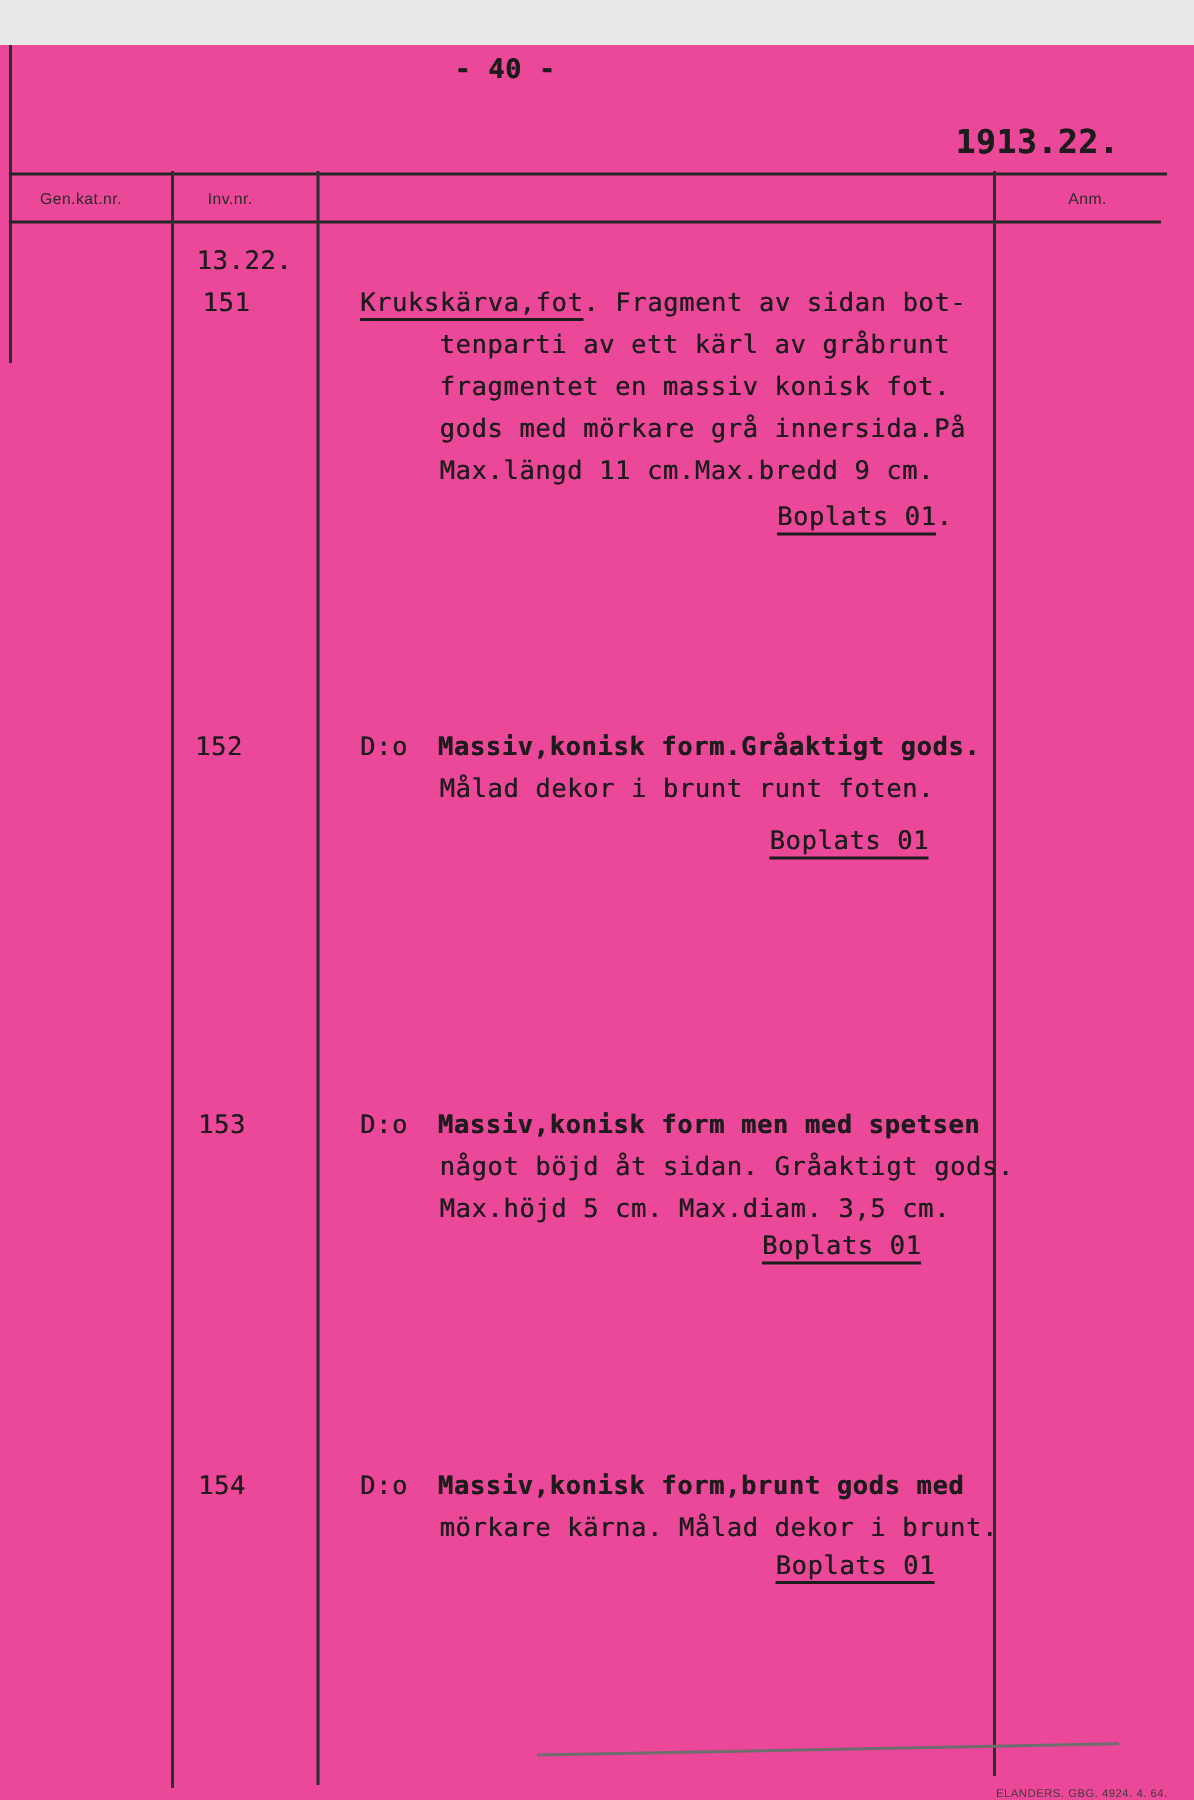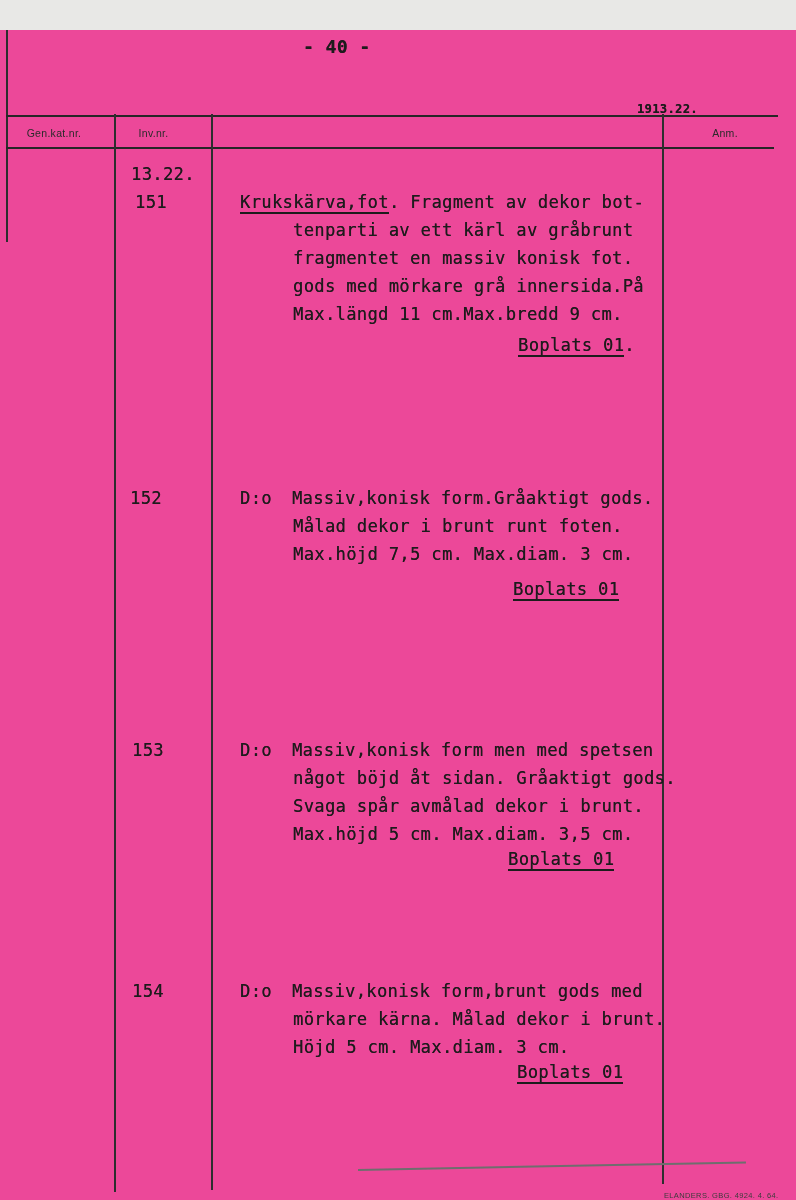--- a/index.html
+++ b/index.html
@@ -17,21 +17,21 @@
     font-size:17px;
     line-height:28px;
     letter-spacing:0.4px;
     color:#1c1c1c;
     white-space:nowrap;
     text-shadow:0.25px 0.25px 0.35px rgba(15,15,15,0.75);
   }
   .bold{font-weight:bold;}
   .entry-text .cont{padding-left:53px;}
   .entry-text .ditto{display:inline-block;}
-  .entry-text .after-ditto{display:inline-block;margin-left:20px;}
+  .entry-text .after-ditto{display:inline-block;margin-left:20px;font-weight:bold;}
   .u{border-bottom:2px solid #1c1c1c;}
   
   .formlabel{
     position:absolute;
     font-family:"Liberation Sans", sans-serif;
     font-size:10.5px;
     line-height:14px;
     color:#2a2a2a;
     text-align:center;
     letter-spacing:0.3px;
@@ -48,66 +48,63 @@
     color:#3c3c3c;
     white-space:nowrap;
   }
 </style>
 </head>
 <body>
 
 <div class="page">
 
   <div class="tw bold" style="left:303px;top:3px;font-size:18px;">- 40 -</div>
-  <div class="tw bold" style="left:637px;top:65px;font-size:12px;">1913.22.</div>
+  <div class="tw bold" style="left:637px;top:52px;font-size:22px;">1913.22.</div>
 
   <div class="vrule" style="left:6px;top:0;height:212px;"></div>
   <div class="hrule" style="left:6px;top:85px;width:772px;"></div>
   <div class="hrule" style="left:6px;top:117px;width:768px;"></div>
   <div class="vrule" style="left:114px;top:84px;height:1078px;width:1.5px;"></div>
   <div class="vrule" style="left:211px;top:84px;height:1076px;width:1.5px;"></div>
   <div class="vrule" style="left:662px;top:84px;height:1070px;"></div>
   <div class="thinrule" style="left:358px;top:1139px;width:388px;transform:rotate(-1.1deg);"></div>
 
   <div class="formlabel" style="left:6px;top:96px;width:96px;">Gen.kat.nr.</div>
   <div class="formlabel" style="left:114px;top:96px;width:79px;">Inv.nr.</div>
   <div class="formlabel" style="left:662px;top:96px;width:126px;">Anm.</div>
 
   <div class="tw" style="left:131px;top:130px;text-align:center;">13.22.</div>
   <div class="tw" style="left:135px;top:158px;">151</div>
   <div class="tw" style="left:130px;top:454px;">152</div>
   <div class="tw" style="left:132px;top:706px;">153</div>
   <div class="tw" style="left:132px;top:947px;">154</div>
 
   <div class="tw entry-text" style="left:240px;top:158px;">
-    <div><span class="u">Krukskärva,fot</span><span>. Fragment av dekor bot-</span></div>
+    <div><span class="u">Krukskärva,fot</span><span>. Fragment av sidan bot-</span></div>
     <div class="cont">tenparti av ett kärl av gråbrunt</div>
     <div class="cont">fragmentet en massiv konisk fot.</div>
     <div class="cont">gods med mörkare grå innersida.På</div>
     <div class="cont">Max.längd 11 cm.Max.bredd 9 cm.</div>
     <div style="padding-left:278px;margin-top:3px;"><span class="u">Boplats 01</span><span>.</span></div>
   </div>
 
   <div class="tw entry-text" style="left:240px;top:454px;">
     <div><span class="ditto">D:o</span><span class="after-ditto">Massiv,konisk form.Gråaktigt gods.</span></div>
     <div class="cont">Målad dekor i brunt runt foten.</div>
-    <div class="cont">Max.höjd 7,5 cm. Max.diam. 3 cm.</div>
     <div style="padding-left:273px;margin-top:7px;"><span class="u">Boplats 01</span></div>
   </div>
 
   <div class="tw entry-text" style="left:240px;top:706px;">
     <div><span class="ditto">D:o</span><span class="after-ditto">Massiv,konisk form men med spetsen</span></div>
     <div class="cont">något böjd åt sidan. Gråaktigt gods.</div>
-    <div class="cont">Svaga spår avmålad dekor i brunt.</div>
     <div class="cont">Max.höjd 5 cm. Max.diam. 3,5 cm.</div>
     <div style="padding-left:268px;margin-top:-3px;"><span class="u">Boplats 01</span></div>
   </div>
 
   <div class="tw entry-text" style="left:240px;top:947px;">
     <div><span class="ditto">D:o</span><span class="after-ditto">Massiv,konisk form,brunt gods med</span></div>
     <div class="cont">mörkare kärna. Målad dekor i brunt.</div>
-    <div class="cont">Höjd 5 cm. Max.diam. 3 cm.</div>
     <div style="padding-left:277px;margin-top:-3px;"><span class="u">Boplats 01</span></div>
   </div>
 
   <div class="printer" style="left:664px;top:1161px;">ELANDERS. GBG. 4924. 4. 64.</div>
 
 </div>
 
 </body></html>

